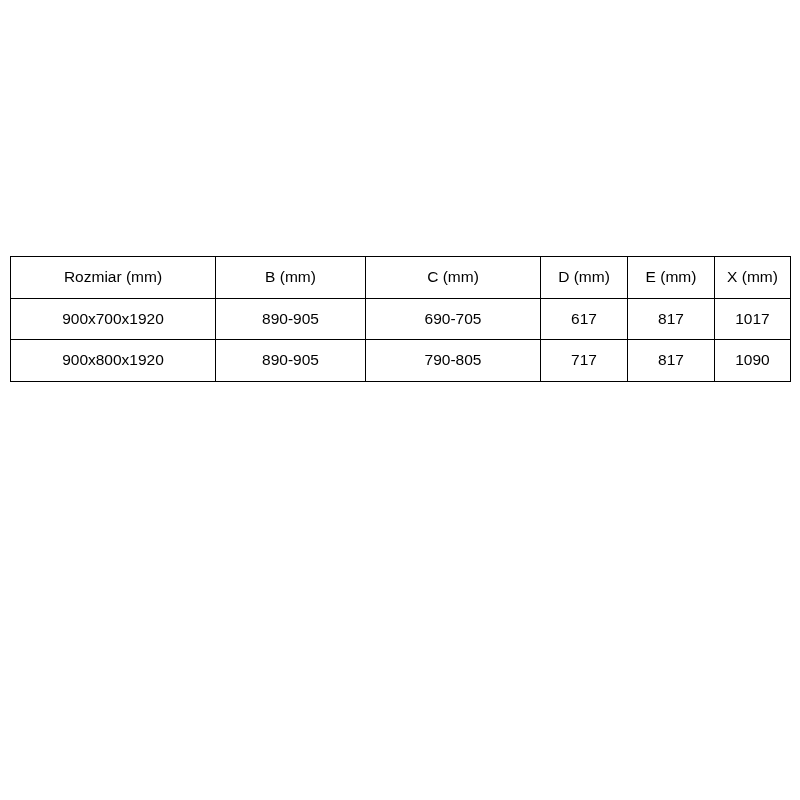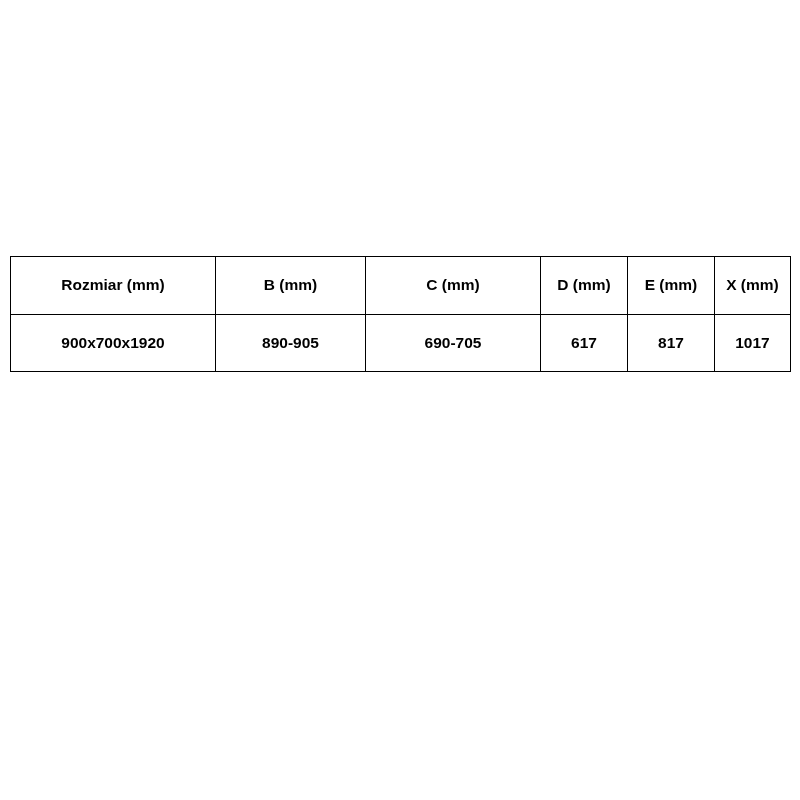--- a/index.html
+++ b/index.html
@@ -31,23 +31,23 @@
   }
   table.spec {
     border-collapse: collapse;
     width: 780px;
     table-layout: fixed;
   }
   table.spec td, table.spec th {
     border: 1px solid #000000;
     text-align: center;
     vertical-align: middle;
-    font-weight: bold;
+    font-weight: normal;
     font-size: 15.5px;
-    padding: 8px;
+    padding: 0;
     height: 40.5px;
     line-height: 40.5px;
     white-space: nowrap;
   }
   table.spec thead th {
     font-size: 15.5px;
   }
   
   col.c0 { width: 205px; }
   col.c1 { width: 150px; }
@@ -82,16 +82,24 @@
       </thead>
       <tbody>
         <tr>
           <td>900x700x1920</td>
           <td>890-905</td>
           <td>690-705</td>
           <td>617</td>
           <td>817</td>
           <td>1017</td>
         </tr>
+        <tr>
+          <td>900x800x1920</td>
+          <td>890-905</td>
+          <td>790-805</td>
+          <td>717</td>
+          <td>817</td>
+          <td>1090</td>
+        </tr>
       </tbody>
     </table>
   </div>
 </div>
 
 </body></html>

